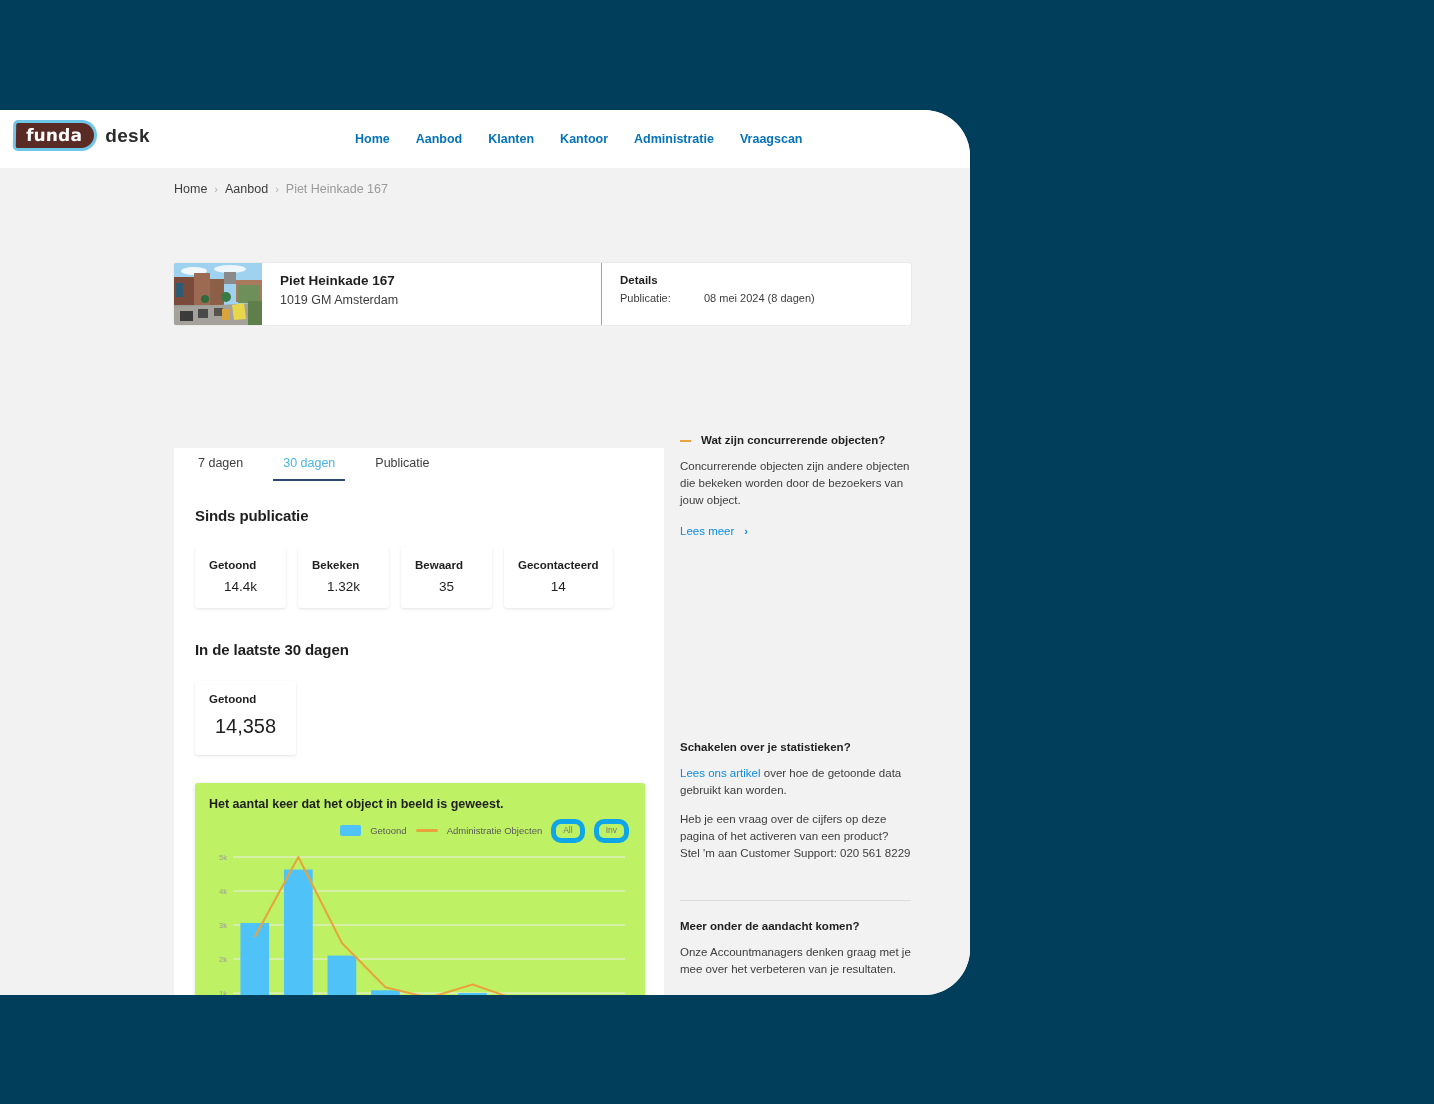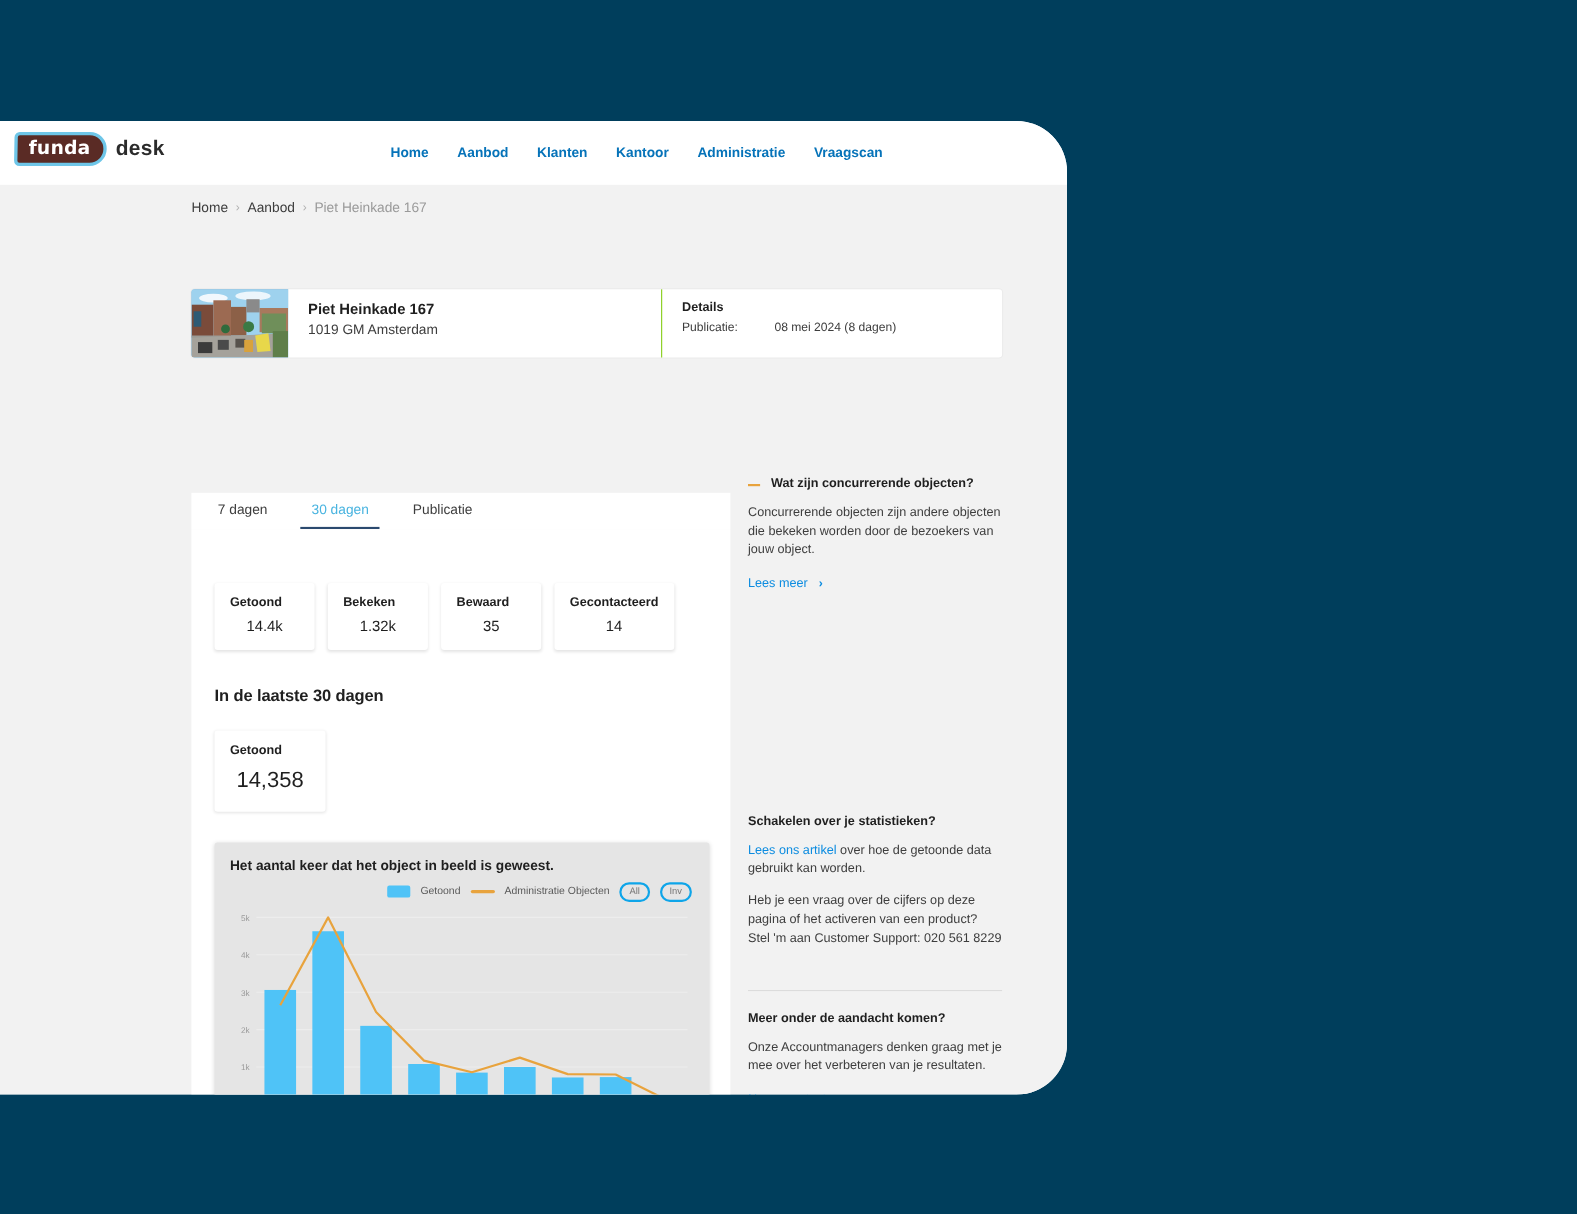--- a/index.html
+++ b/index.html
@@ -229,21 +229,21 @@
   }
   .stat-card.big { min-width: 101px; padding-bottom: 17px; }
   .stat-card.big .stat-value { font-size: 20px; }
   .stat-card.big .stat-label { margin-bottom: 10px; }
 
   .section-title.second { display:block; margin-top: 33px; }
 
   
   #chart-card {
     margin-top: 28px;
-    background: #e5e5e5;
+    background: #bef264;
     border-radius: 3px;
     box-shadow: 0 1px 4px rgba(0,0,0,.13);
     padding: 14px 14px 12px 12px;
     height: 270px;
     position: relative;
   }
   #chart-title {
     font-size: 12.5px;
     font-weight: bold;
     color: #1f1f1f;
@@ -256,21 +256,21 @@
     gap: 9px;
     margin-top: 8px;
     margin-right: 2px;
   }
   .lg-swatch {
     width: 21px; height: 11px; border-radius: 2px; background: #4fc3f7;
   }
   .lg-line { width: 22px; height: 3px; background: #e8a33d; border-radius:2px; }
   .lg-text { font-size: 9.5px; color: #5a5a5a; }
   .lg-pill {
-    border: 2px solid #0ea5e9;
+    border: 5px solid #0ea5e9;
     border-radius: 10px;
     font-size: 8.5px;
     color: #767676;
     padding: 2px 7px 3px 7px;
     cursor: pointer;
     line-height: 1;
   }
 
   #plot {
     position: relative;
@@ -398,20 +398,21 @@
     </div>
 
     <div id="tabs-bar">
       <div class="tab">7 dagen</div>
       <div class="tab active">30 dagen</div>
       <div class="tab">Publicatie</div>
     </div>
 
     <div id="main-col">
 
+      <div class="section-title">Sinds publicatie</div>
 
       <div class="stat-row">
         <div class="stat-card">
           <div class="stat-label">Getoond</div>
           <div class="stat-value">14.4k</div>
         </div>
         <div class="stat-card">
           <div class="stat-label">Bekeken</div>
           <div class="stat-value">1.32k</div>
         </div>

